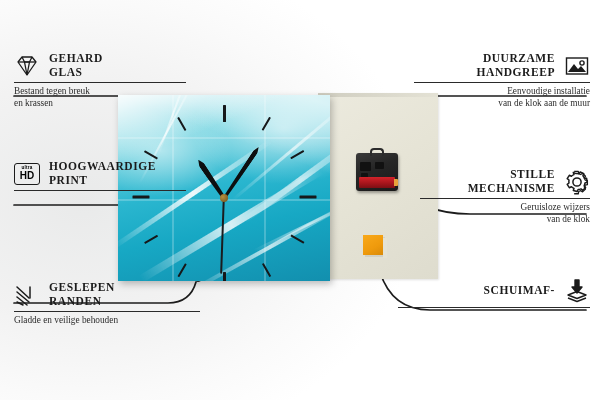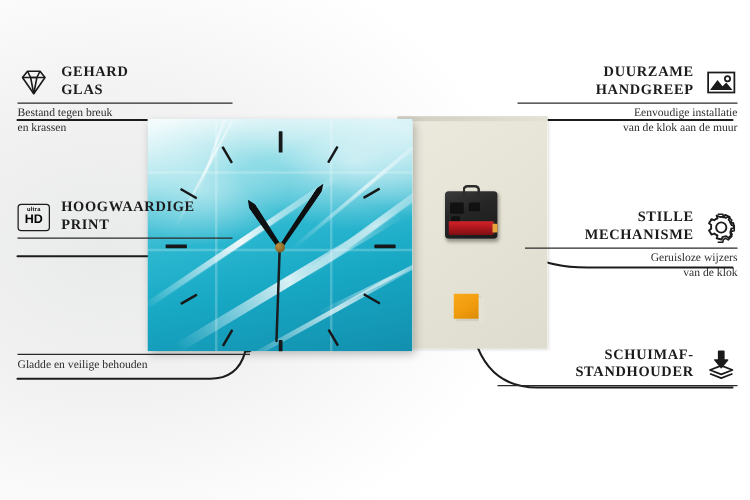--- a/index.html
+++ b/index.html
@@ -367,20 +367,36 @@
         </span>
       </span>
       <span class="feat-title">
         <span>HOOGWAARDIGE</span><br><span>PRINT</span>
       </span>
     </div>
     <div class="rule"></div>
   </div>
 
   <div class="feature left" id="f-randen">
+    <div class="feat-head">
+      <span class="icon-box">
+        <svg width="26" height="22" viewBox="0 0 26 22">
+          <g stroke="#1b1b1b" stroke-width="1.5" stroke-linecap="round">
+            <path d="M3 3 L15 14"></path>
+            <path d="M3 8 L15 18"></path>
+            <path d="M3 13 L13 21"></path>
+            <path d="M3 18 L9 21"></path>
+            <path d="M16 3 L16 14"></path>
+          </g>
+        </svg>
+      </span>
+      <span class="feat-title">
+        <span>GESLEPEN</span><br><span>RANDEN</span>
+      </span>
+    </div>
     <div class="rule"></div>
     <div class="feat-desc">
       <span>Gladde en veilige behouden</span>
     </div>
   </div>
 
   <div class="feature right" id="f-handgreep">
     <div class="feat-head">
       <span class="feat-title">
         <span>DUURZAME</span><br><span>HANDGREEP</span>
@@ -421,21 +437,21 @@
     </div>
     <div class="rule"></div>
     <div class="feat-desc">
       <span>Geruisloze wijzers</span><br><span>van de klok</span>
     </div>
   </div>
 
   <div class="feature right" id="f-houder">
     <div class="feat-head">
       <span class="feat-title">
-        <span>SCHUIMAF-</span><br><span>STANDHOUDER</span>
+        <span>SCHUIMAF-</span><br>
       </span>
       <span class="icon-box">
         <svg width="26" height="24" viewBox="0 0 26 24">
           <g fill="none" stroke="#1b1b1b" stroke-width="1.4" stroke-linejoin="round">
             <path d="M11 1 L15 1 L15 8 L18 8 L13 14 L8 8 L11 8 Z" fill="#1b1b1b"></path>
             <path d="M4 16 L13 12.5 L22 16 L13 19.5 Z"></path>
             <path d="M4 19 L13 22.5 L22 19"></path>
           </g>
         </svg>
       </span>

